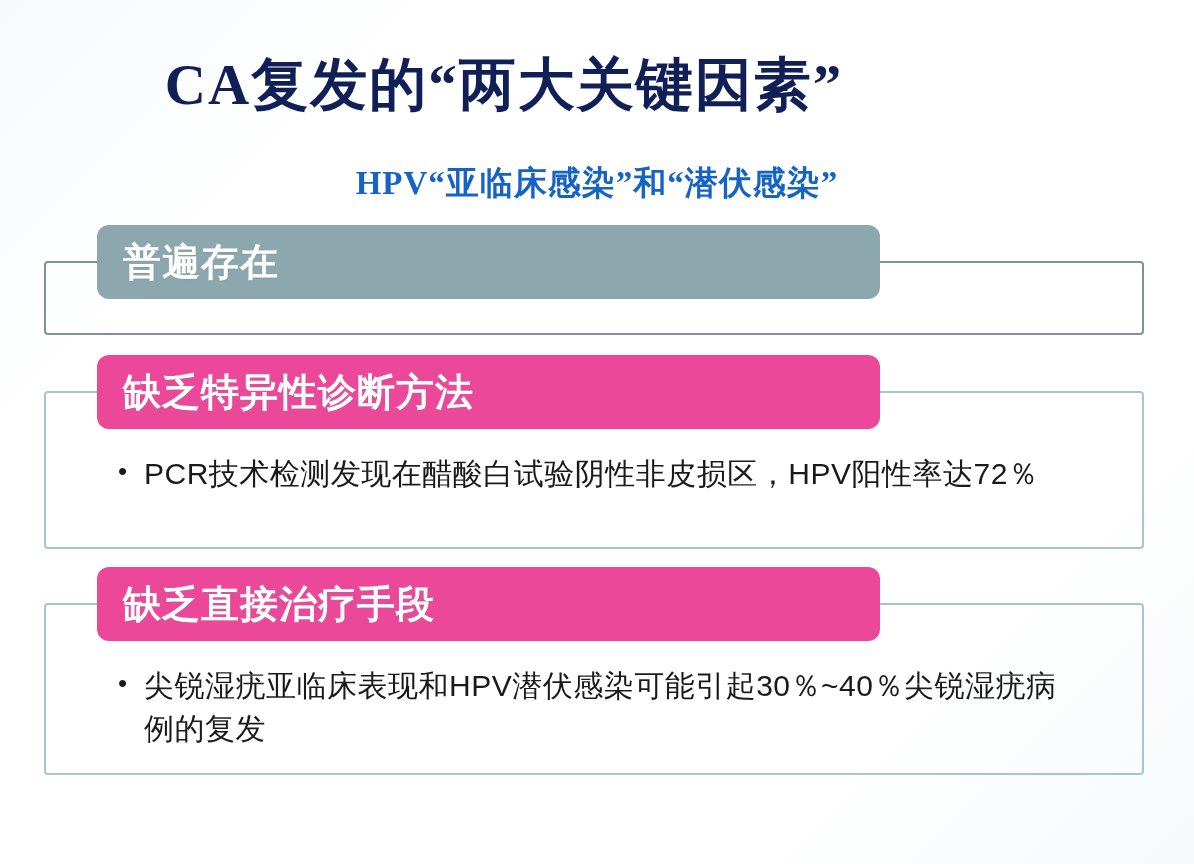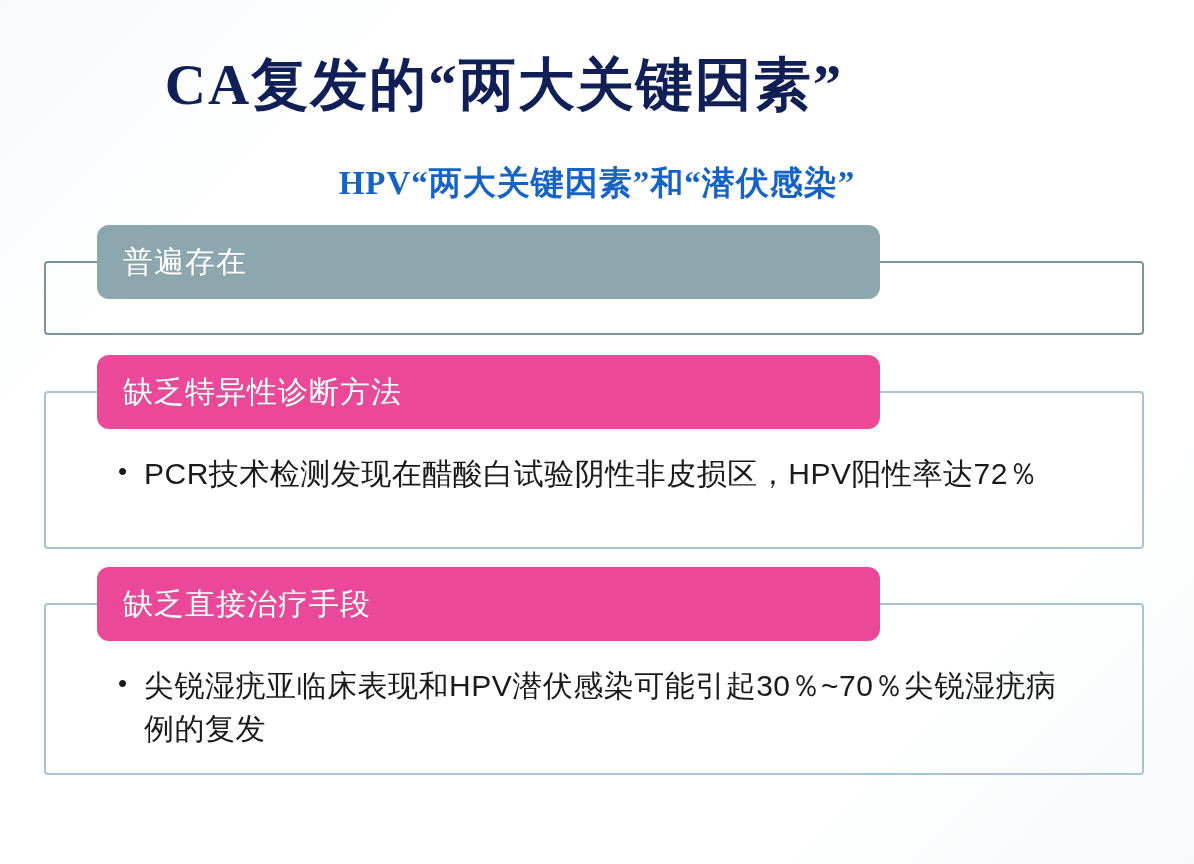--- a/index.html
+++ b/index.html
@@ -82,22 +82,22 @@
     width: 783px;
     height: 74px;
     box-sizing: border-box;
     border-radius: 12px;
     display: flex;
     align-items: center;
     padding: 0 0 0 26px;
   }
   .block-header-label {
     font-family: "Liberation Sans", "DejaVu Sans", sans-serif;
-    font-size: 30px;
-    font-weight: 400;
+    font-size: 38px;
+    font-weight: 700;
     color: #ffffff;
     letter-spacing: 1px;
     line-height: 1;
     white-space: nowrap;
     text-shadow: 0 1px 1px rgba(120,140,150,0.35);
   }
 
   
   .block-body {
     position: absolute;
@@ -141,21 +141,21 @@
 </style>
 </head>
 <body>
 
 <div class="page-wash"></div>
 
 <div class="slide">
 
   <div class="title">CA复发的“两大关键因素”</div>
 
-  <div class="subtitle">HPV“两大关键因素”和“潜伏感染”</div>
+  <div class="subtitle">HPV“亚临床感染”和“潜伏感染”</div>
 
   <div class="block" id="block-1">
     <div class="block-frame"></div>
     <div class="block-header">
       <span class="block-header-label">普遍存在</span>
     </div>
   </div>
 
   <div class="block" id="block-2">
     <div class="block-frame light"></div>
@@ -171,18 +171,18 @@
   </div>
 
   <div class="block" id="block-3">
     <div class="block-frame light"></div>
     <div class="block-header">
       <span class="block-header-label">缺乏直接治疗手段</span>
     </div>
     <div class="block-body">
       <div class="bullet-row">
         <span class="bullet-dot">•</span>
-        <span class="bullet-text">尖锐湿疣亚临床表现和HPV潜伏感染可能引起30％~70％尖锐湿疣病例的复发</span>
+        <span class="bullet-text">尖锐湿疣亚临床表现和HPV潜伏感染可能引起30％~40％尖锐湿疣病例的复发</span>
       </div>
     </div>
   </div>
 
 </div>
 
 </body></html>

